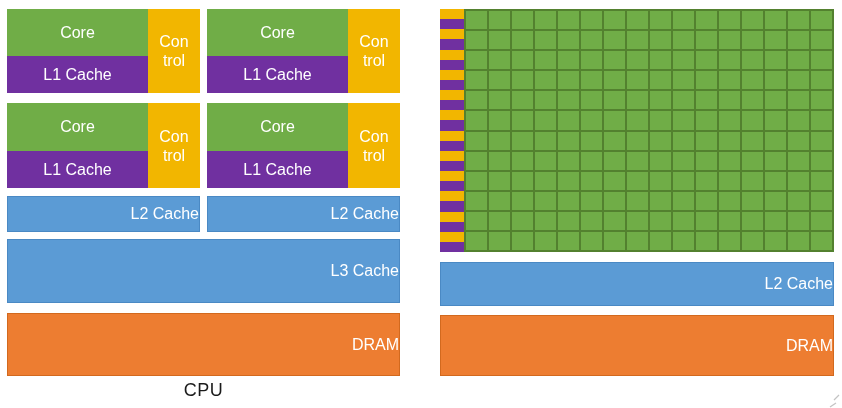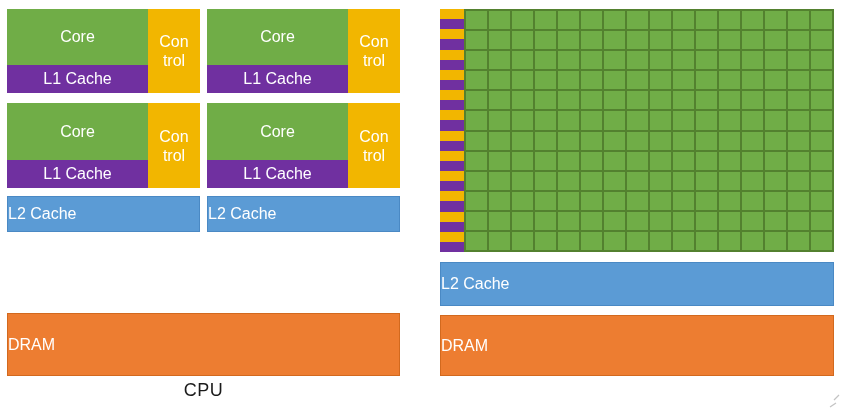--- a/index.html
+++ b/index.html
@@ -25,29 +25,29 @@
 
   
   .cpu-cores{
     position:absolute;top:0;left:0;width:393px;
     display:grid;grid-template-columns:193px 193px;grid-template-rows:84px 85px;
     column-gap:7px;row-gap:10px;
   }
   .cblock{display:flex;}
   .cleft{display:flex;flex-direction:column;width:141px;}
   .core{flex:1;background:var(--core-green);display:flex;align-items:center;justify-content:center;}
-  .l1{height:28px;background:var(--l1-purple);display:flex;align-items:center;justify-content:center;}
+  .l1{height:37px;background:var(--l1-purple);display:flex;align-items:center;justify-content:center;}
   .ctrl{width:52px;background:var(--control-gold);display:flex;align-items:center;justify-content:flex-start;text-align:center;line-height:19px;}
   .blocktext{color:var(--text-white);font-size:16px;}
 
   .cpu-l2-row{
     position:absolute;top:187px;left:0;width:393px;height:36px;
     display:grid;grid-template-columns:193px 193px;column-gap:7px;
   }
-  .bar{display:flex;align-items:center;justify-content:flex-start;color:var(--text-white);font-size:16px;}
+  .bar{display:flex;align-items:center;justify-content:flex-end;color:var(--text-white);font-size:16px;}
   .blue{background:var(--cache-blue);border:1px solid var(--cache-blue-border);}
   .orange{background:var(--dram-orange);border:1px solid var(--dram-orange-border);}
   .cpu-l3{position:absolute;top:230px;left:0;width:393px;height:64px;}
   .cpu-dram{position:absolute;top:304px;left:0;width:393px;height:63px;}
 
   .caption{
     position:absolute;top:371px;left:0;width:100%;text-align:center;
     color:var(--label-black);font-size:18px;letter-spacing:0.5px;
   }
 
@@ -137,20 +137,23 @@
 
     <div class="cpu-l2-row">
       <div class="bar blue">
           <span>L2 Cache</span>
         </div>
       <div class="bar blue">
           <span>L2 Cache</span>
         </div>
     </div>
 
+    <div class="bar blue cpu-l3">
+        <span>L3 Cache</span>
+      </div>
 
     <div class="bar orange cpu-dram">
         <span>DRAM</span>
       </div>
 
     <div class="caption">CPU</div>
   </section>
 
   <section class="panel panel-gpu">
 

